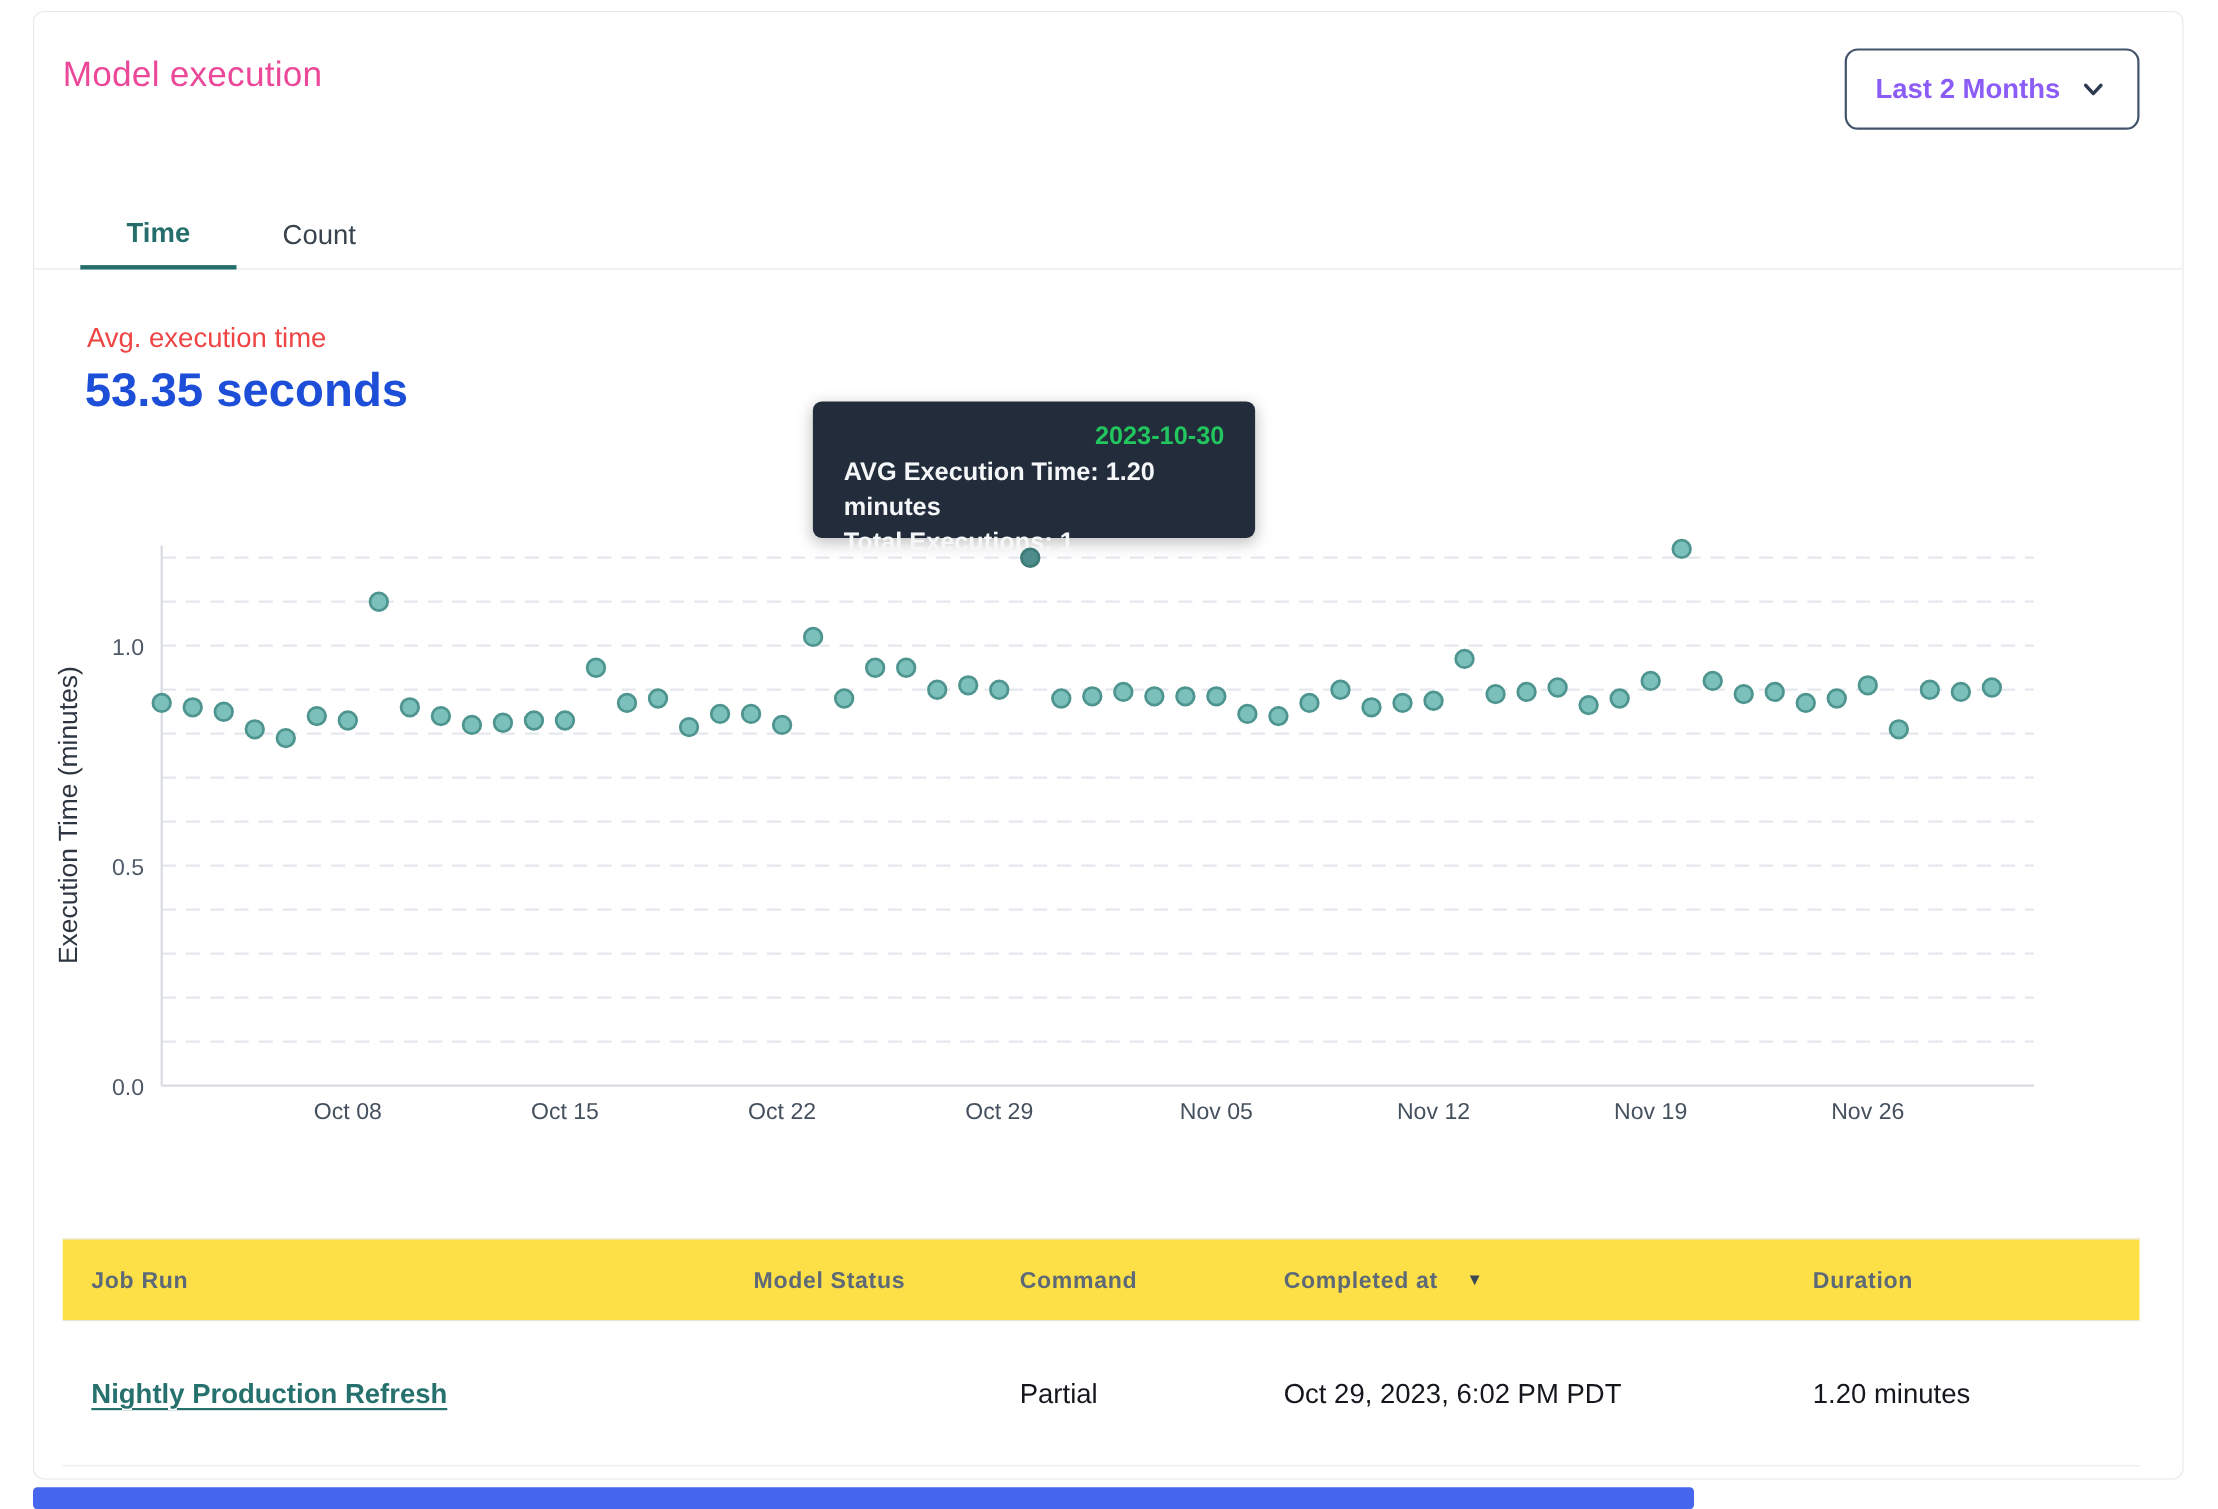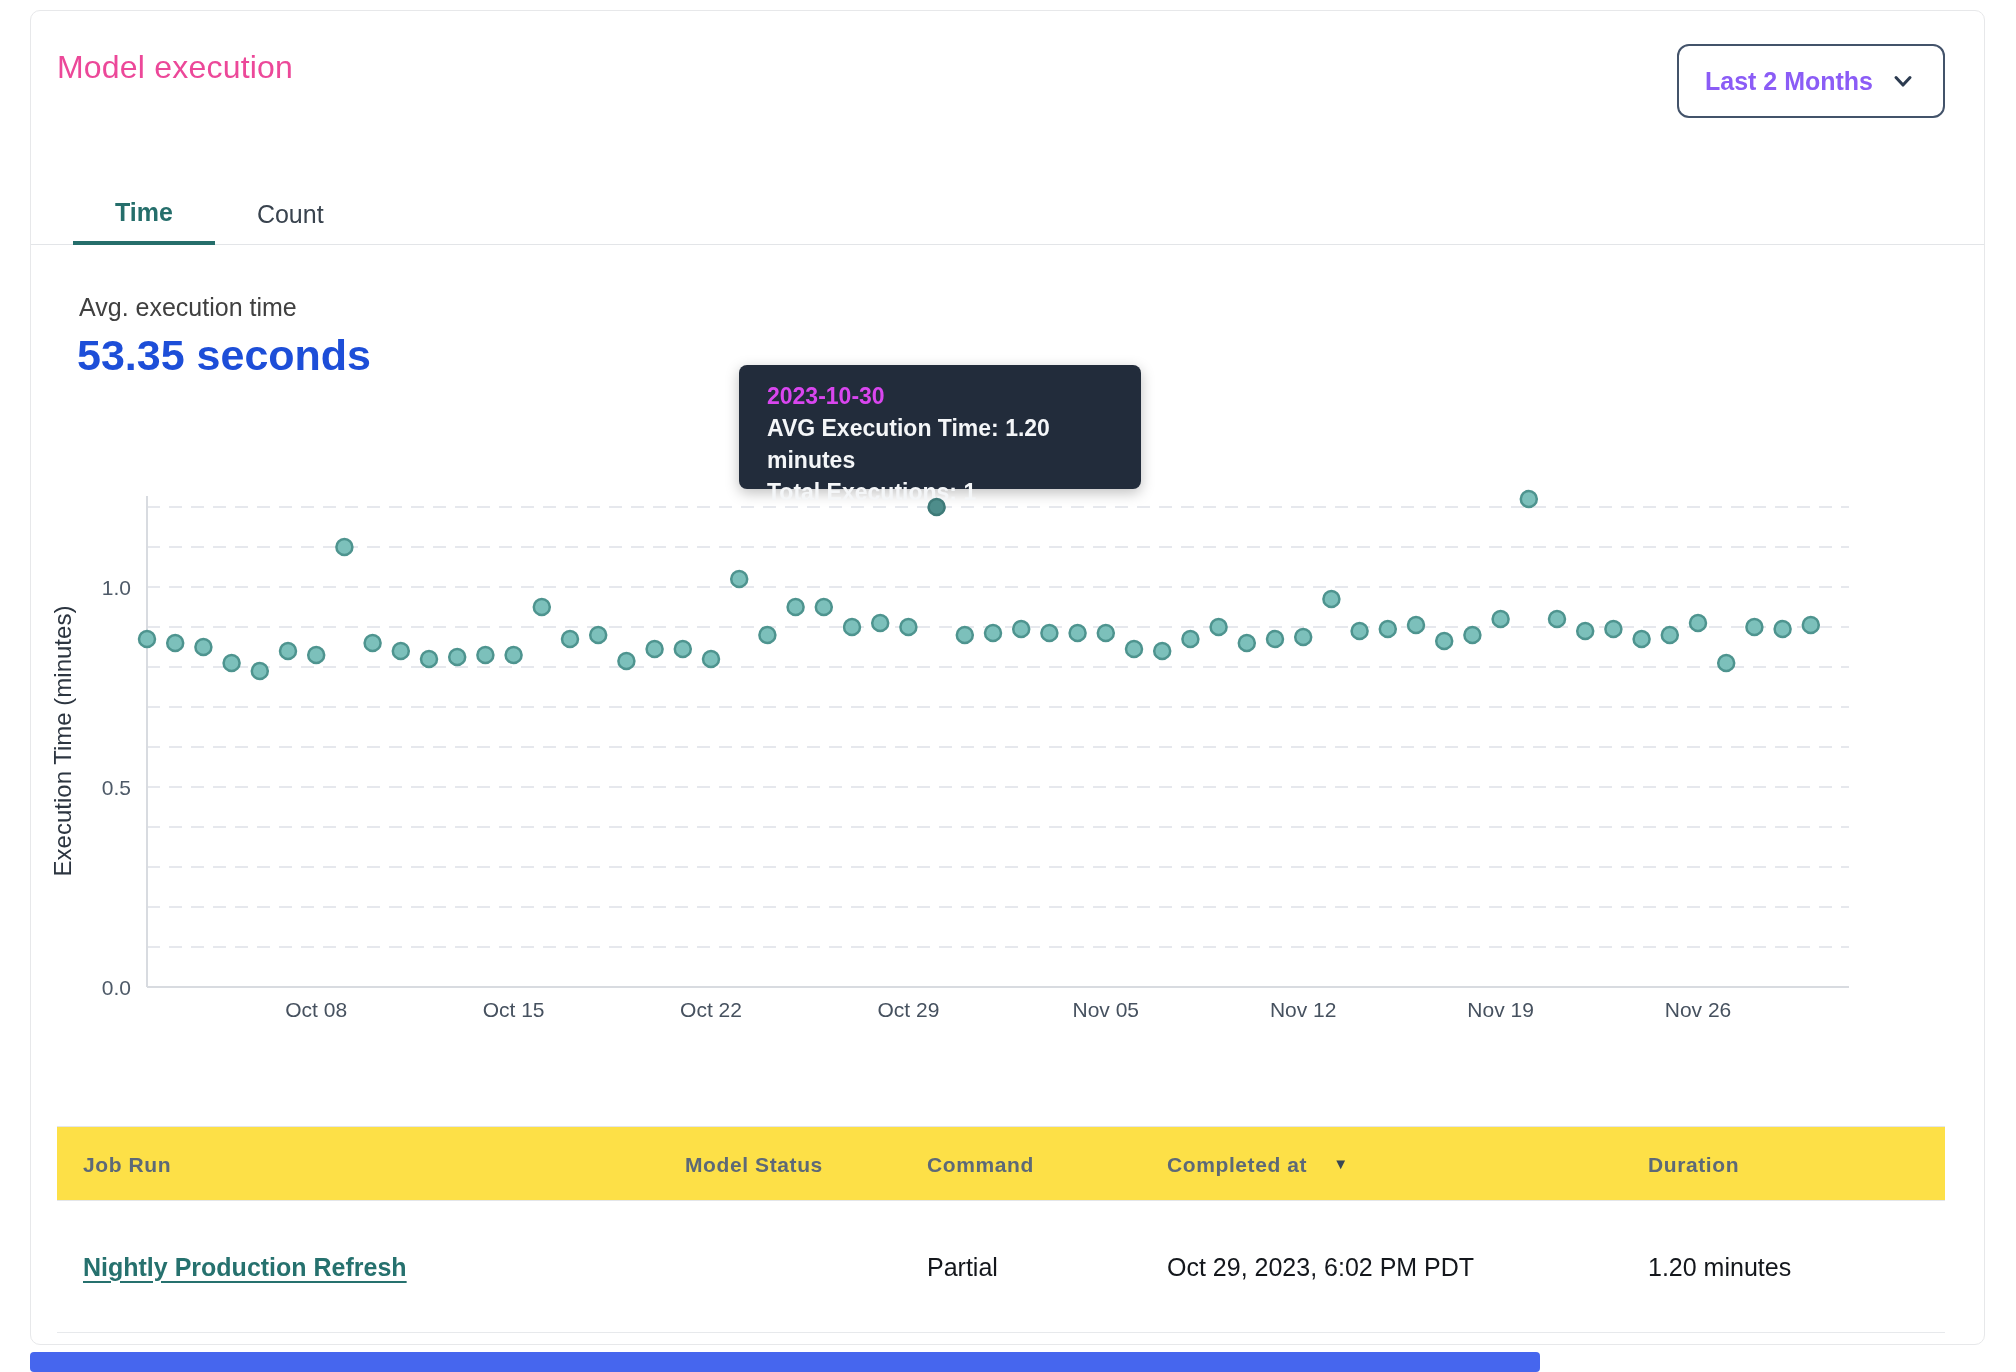--- a/index.html
+++ b/index.html
@@ -18,27 +18,27 @@
                cursor:pointer; }
   .range-btn span { font-size:25px; font-weight:600; color:#8b5cf6; }
 
   .tabs { position:absolute; left:0; top:172px; width:100%; height:62px;
           border-bottom:1px solid #e3e5e8; display:flex; padding-left:42px; }
   .tab { height:62px; padding:0 42px; display:flex; align-items:center;
          font-size:25px; cursor:pointer; }
   .tab.active { color:#256e6b; font-weight:700; border-bottom:4px solid #256e6b; }
   .tab.inactive { color:#39434e; font-weight:500; }
 
-  .kpi-label { position:absolute; left:48px; top:282px; font-size:25px; color:#404040; }
+  .kpi-label { position:absolute; left:48px; top:282px; font-size:25px; color:#ef4444; }
   .kpi-value { position:absolute; left:46px; top:320px; font-size:43px; font-weight:700; color:#1d4ed8; }
 
   .tooltip { position:absolute; left:708px; top:354px; width:402px; height:124px;
              background:#222c3b; border-radius:8px; padding:15px 28px;
              box-shadow:0 4px 14px rgba(0,0,0,0.25); }
-  .tooltip .tt-date { font-size:23px; font-weight:700; color:#d946ef; line-height:32px; }
+  .tooltip .tt-date { font-size:23px; font-weight:700; color:#22c55e; line-height:32px;text-align:right; }
   .tooltip .tt-line { font-size:23px; font-weight:600; color:#f4f6f8; line-height:32px; }
 
   .y-axis-title { position:absolute; left:-217px; top:715px; width:500px; height:30px;
                   transform:rotate(-90deg); text-align:center;
                   font-size:24px; color:#2c3540; }
 
   .chart-svg { position:absolute; left:0; top:450px; }
   .grid-line { stroke:#e6e8ed; stroke-width:2; stroke-dasharray:13 9; fill:none; }
   .axis-line { stroke:#d8dbe0; stroke-width:2; fill:none; }
   .ytick { font-size:21px; fill:#4e5a68; font-family:"Liberation Sans",sans-serif; }

